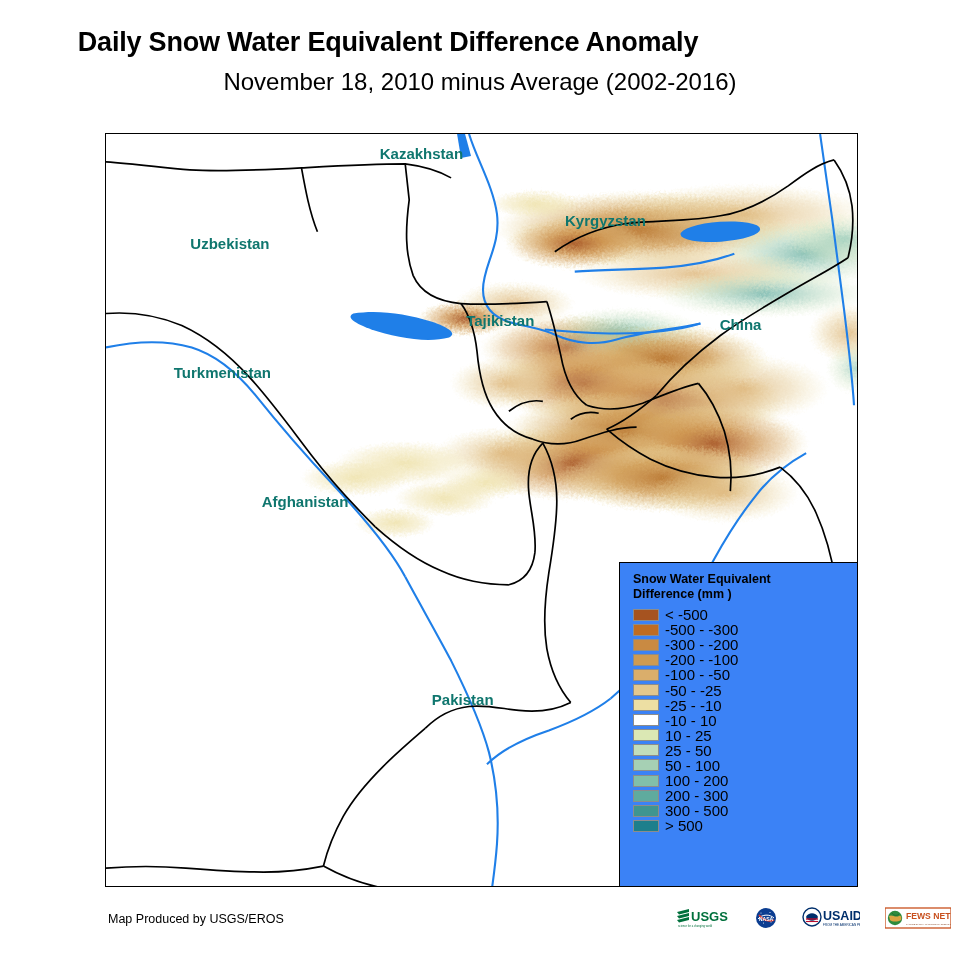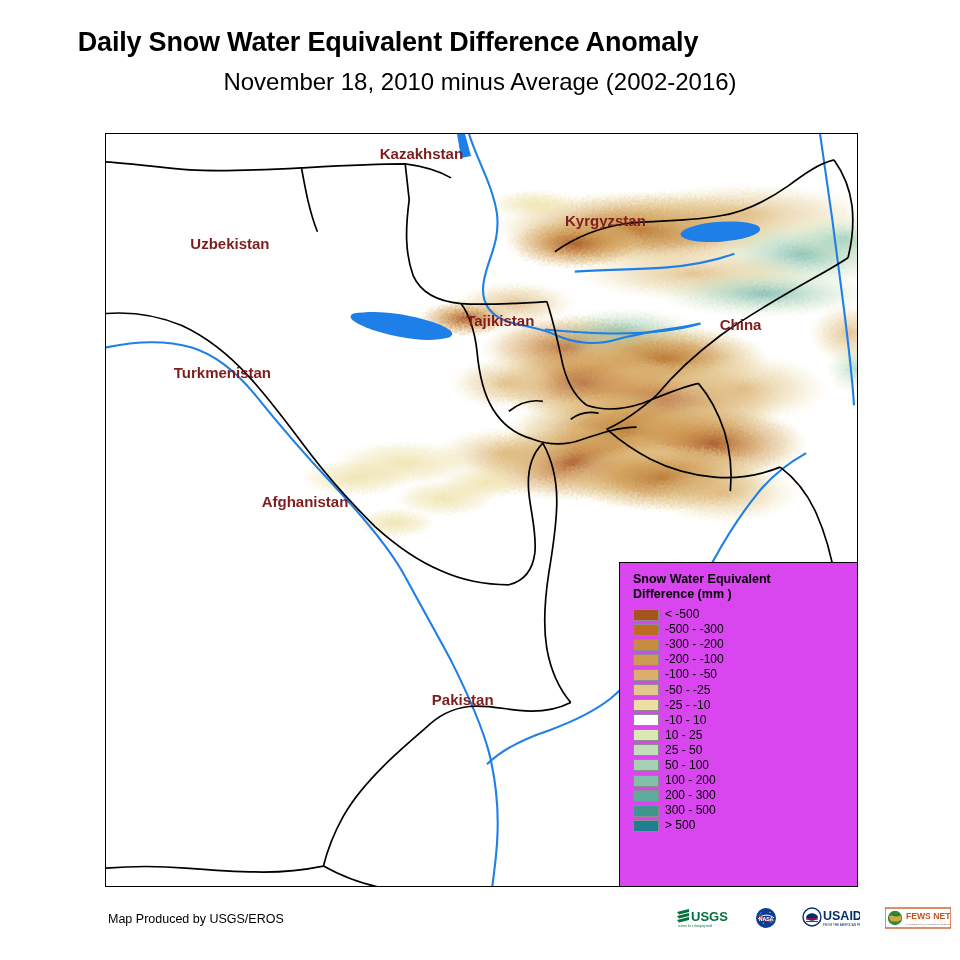--- a/index.html
+++ b/index.html
@@ -16,32 +16,32 @@
   #map-frame{position:absolute;left:105px;top:133px;width:753px;height:754px;
              border:1.6px solid #000;box-sizing:border-box;background:#fff;overflow:hidden;}
   #map-canvas{position:absolute;left:0;top:0;width:100%;height:100%;}
 
   
   .tick{position:absolute;background:#000;}
   .tick-x{width:1.6px;height:9px;top:-9px;}
   .tick-y{height:1.6px;width:9px;left:-9px;}
 
   
-  .cname{position:absolute;font-size:15px;font-weight:bold;color:#7f1d1d;
+  .cname{position:absolute;font-size:15px;font-weight:bold;color:#0f766e;
          transform:translate(-50%,-50%);white-space:nowrap;pointer-events:none;}
 
   
   #legend{position:absolute;left:619px;top:562px;width:239px;height:325px;
-          background:#d946ef;border:1.6px solid #000;box-sizing:border-box;
+          background:#3b82f6;border:1.6px solid #000;box-sizing:border-box;
           padding:9px 0 0 13px;}
   #legend-title{font-size:12.5px;font-weight:bold;line-height:15px;margin-bottom:5px;}
   .lg-row{display:flex;align-items:center;height:15.1px;}
   .lg-sw{width:26px;height:12px;border:1.4px solid #8c8c8c;box-sizing:border-box;
          margin-right:6px;flex:none;}
-  .lg-lbl{font-size:12px;line-height:13px;}
+  .lg-lbl{font-size:15px;line-height:13px;}
   #legend-credit{margin-top:8px;font-size:10px;line-height:13px;}
 
   
   #footer-note{position:absolute;left:108px;top:912px;font-size:12.5px;}
   #logos{position:absolute;left:676px;top:906px;display:flex;align-items:center;gap:25px;}
   .logo{height:24px;display:flex;align-items:center;}
   .logo svg{display:block;}
 </style>
 </head>
 <body>

